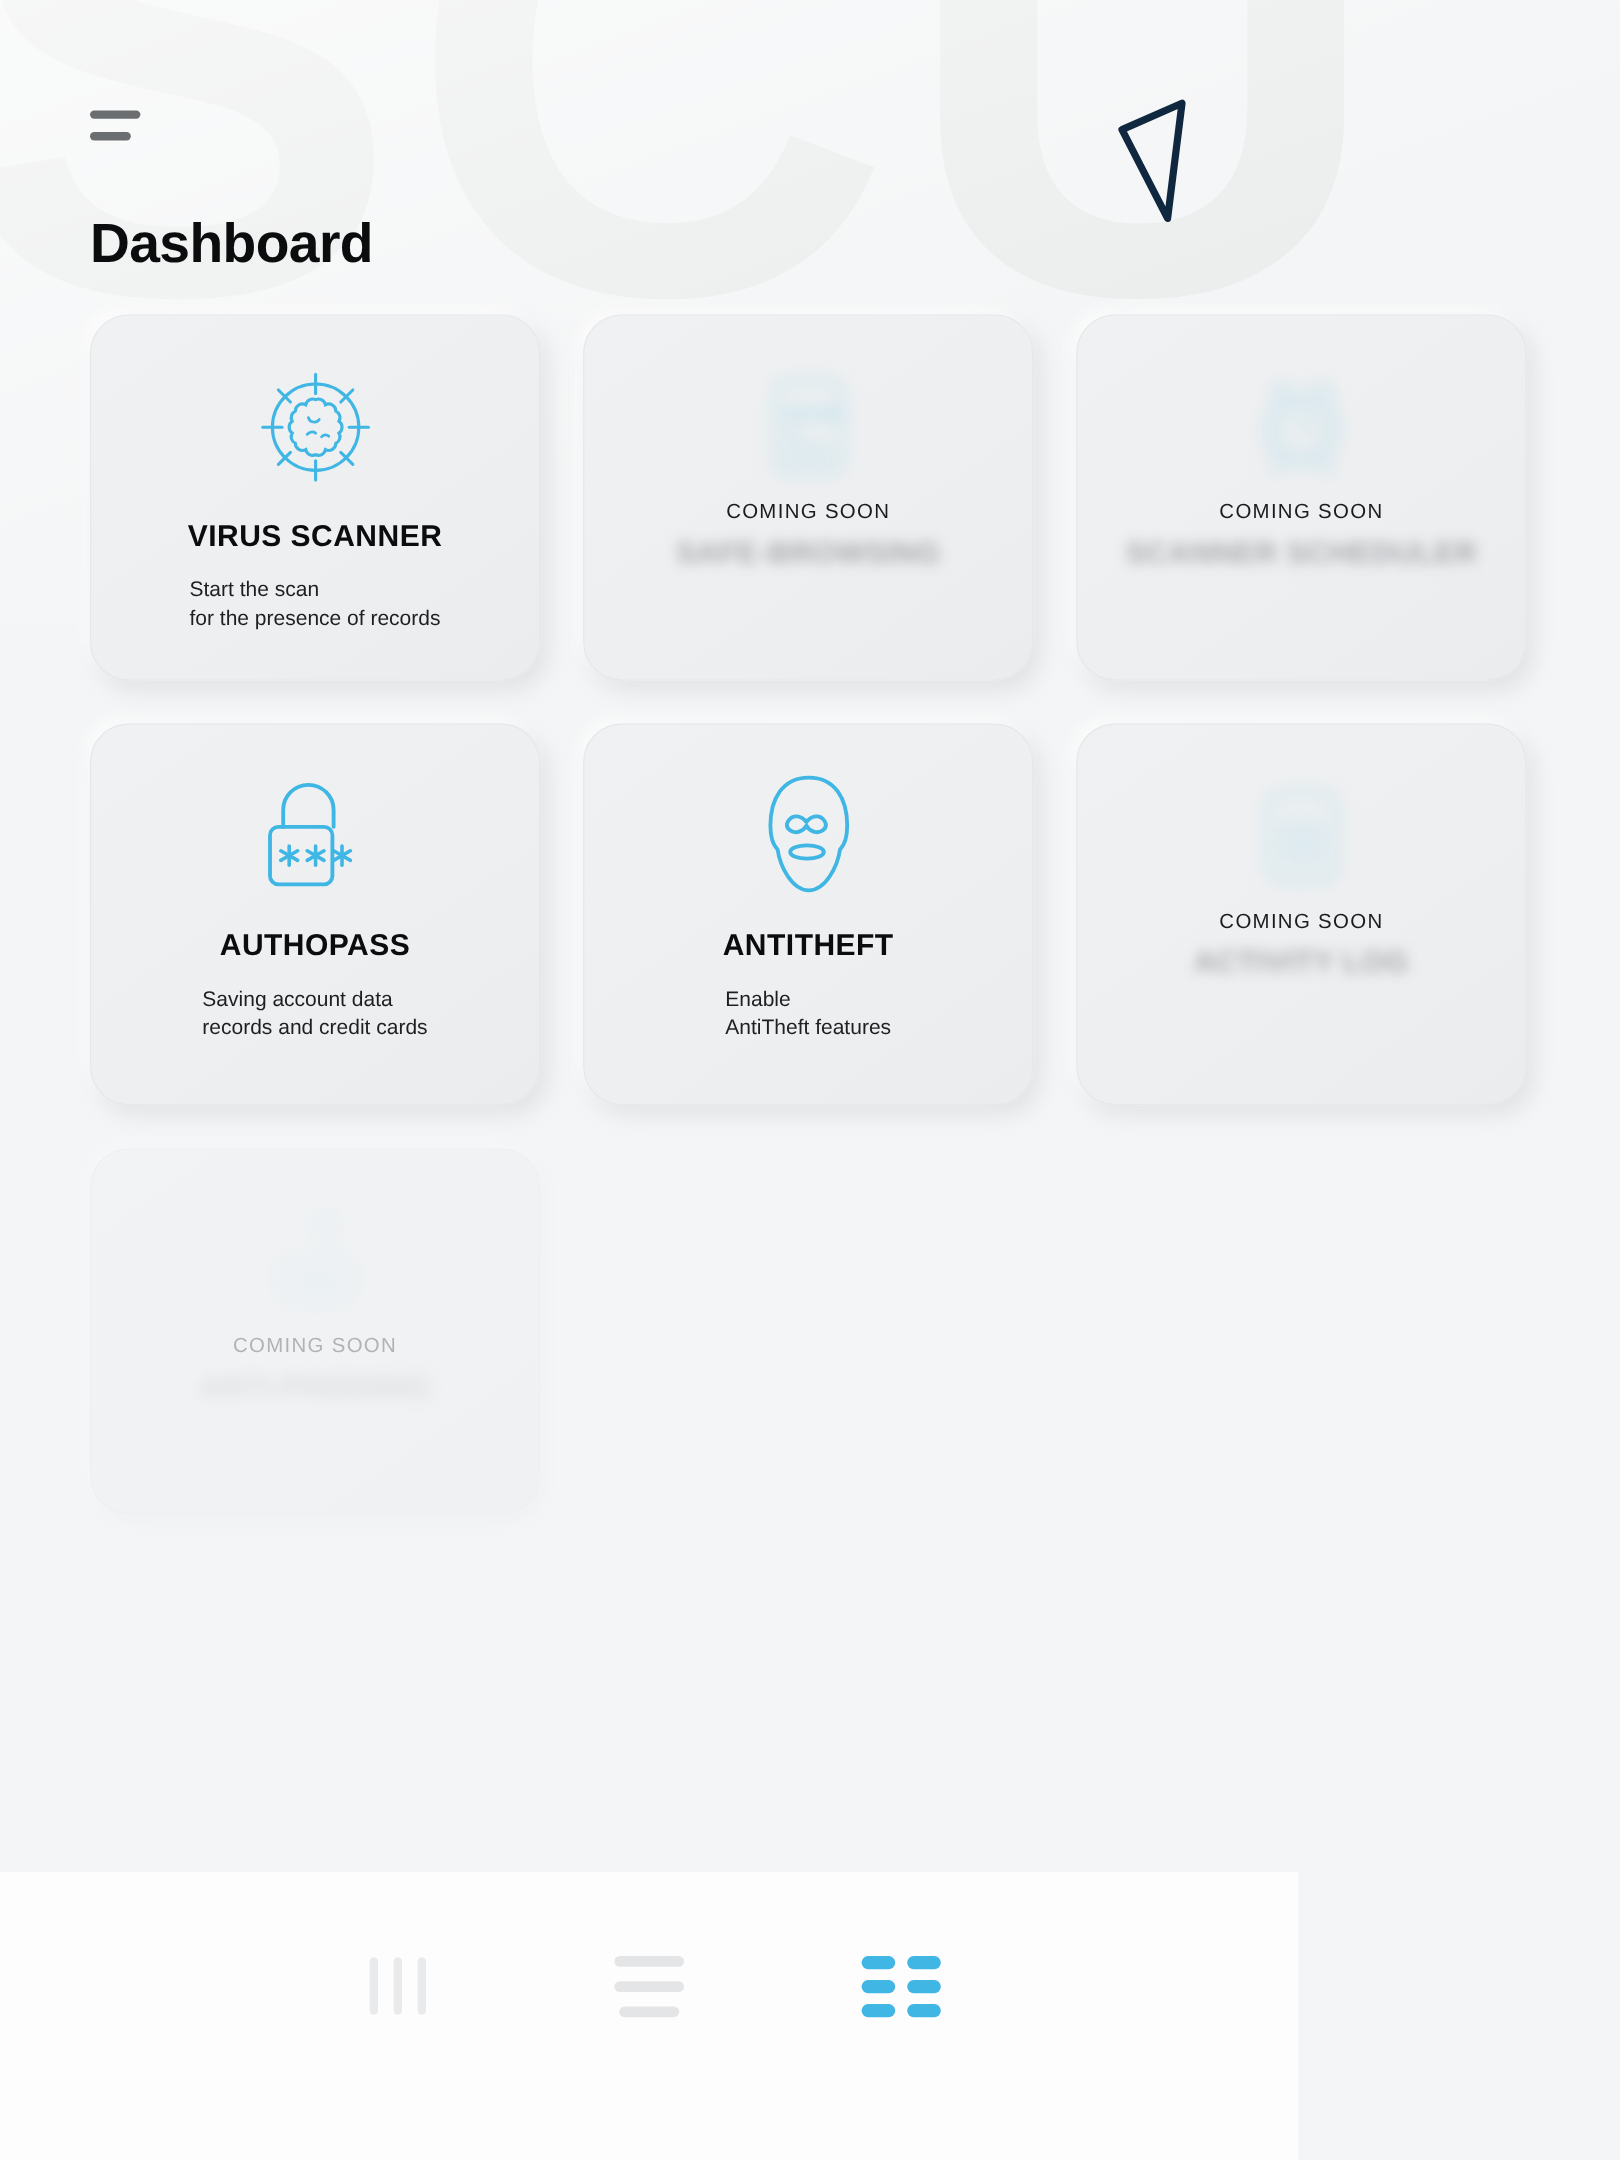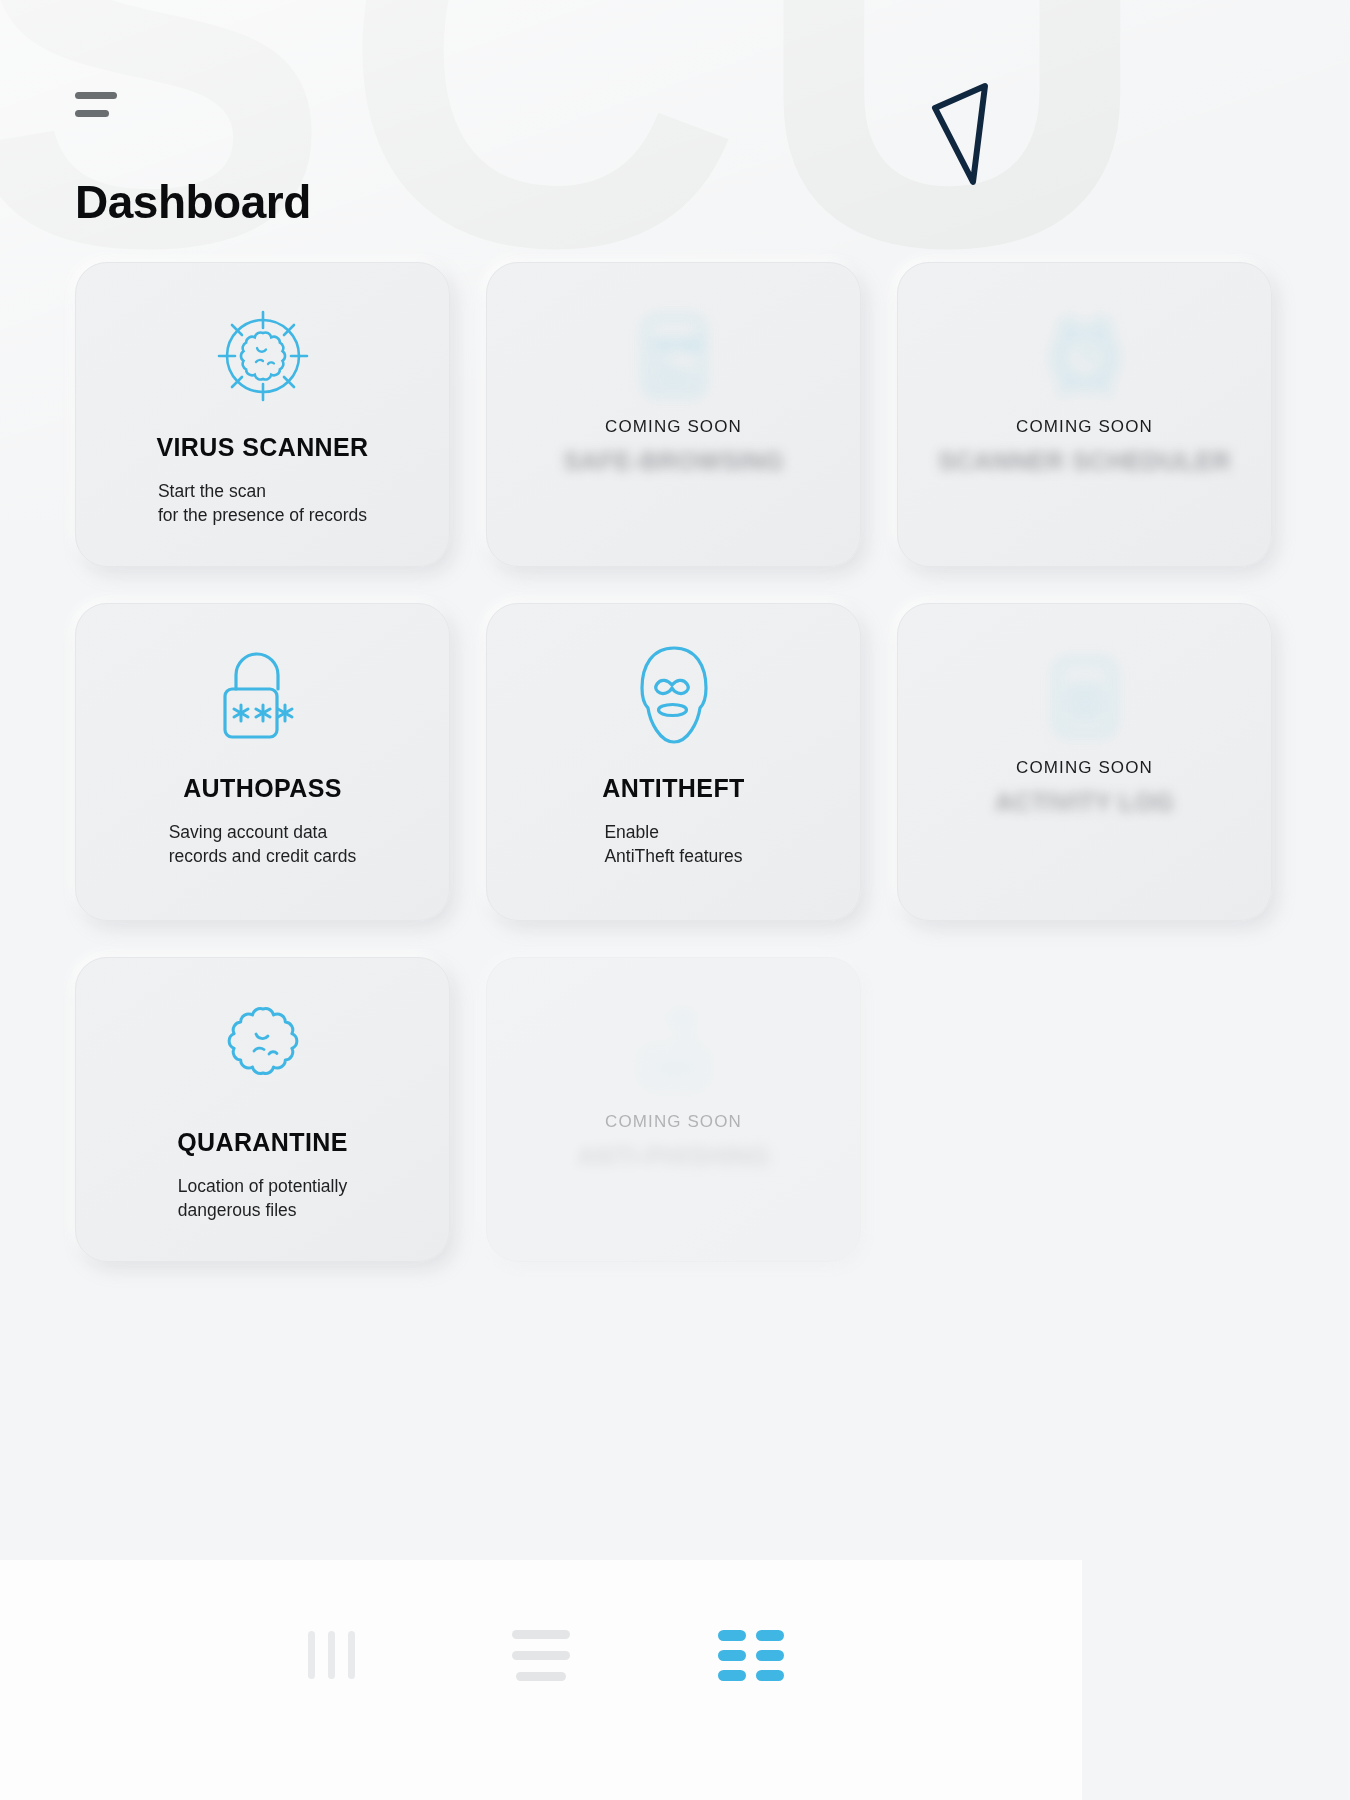--- a/index.html
+++ b/index.html
@@ -288,35 +288,20 @@
           <line x1="34" y1="42" x2="70" y2="42"></line>
           <line x1="34" y1="52" x2="70" y2="52"></line>
           <line x1="34" y1="62" x2="70" y2="62"></line>
           <line x1="34" y1="72" x2="70" y2="72"></line>
         </svg>
       </div>
       <div class="soon-label">COMING SOON</div>
       <div class="card-title">ACTIVITY LOG</div>
     </div>
 
-    <div class="card">
-      <div class="card-icon">
-        <svg width="104" height="104" viewBox="0 0 104 104" fill="none" stroke="#3fb6e4" stroke-width="3" stroke-linecap="round" stroke-linejoin="round">
-          <path d="M52 10 a8 8 0 0 1 10.5 6 a8 8 0 0 1 11.8 7 a8 8 0 0 1 6.6 11.6 a8 8 0 0 1 0 14.8 a8 8 0 0 1 -6.6 11.6 a8 8 0 0 1 -11.8 7 a8 8 0 0 1 -10.5 6 a8 8 0 0 1 -10.5 -6 a8 8 0 0 1 -11.8 -7 a8 8 0 0 1 -6.6 -11.6 a8 8 0 0 1 0 -14.8 a8 8 0 0 1 6.6 -11.6 a8 8 0 0 1 11.8 -7 a8 8 0 0 1 10.5 -6 z"></path>
-          <path d="M45 35 a7 7 0 0 0 12 2" stroke-width="2.8"></path>
-          <path d="M43 52 a7 7 0 0 1 10 -1.5" stroke-width="2.8"></path>
-          <path d="M58 55 a5 5 0 0 1 8 -.5" stroke-width="2.8"></path>
-        </svg>
-      </div>
-      <div class="card-title">QUARANTINE</div>
-      <div class="card-desc">
-        <span>Location of potentially</span><br>
-        <span>dangerous files</span>
-      </div>
-    </div>
 
 
 
     <div class="card soon faded">
       <div class="card-icon">
         <svg width="104" height="104" viewBox="0 0 104 104" fill="none" stroke="#8ed3ea" stroke-width="3.2" stroke-linecap="round" stroke-linejoin="round">
           <rect x="20" y="48" width="64" height="40" rx="12"></rect>
           <rect x="33" y="64" width="11" height="9" rx="2"></rect>
           <rect x="47" y="64" width="11" height="9" rx="2"></rect>
           <rect x="61" y="64" width="11" height="9" rx="2"></rect>

